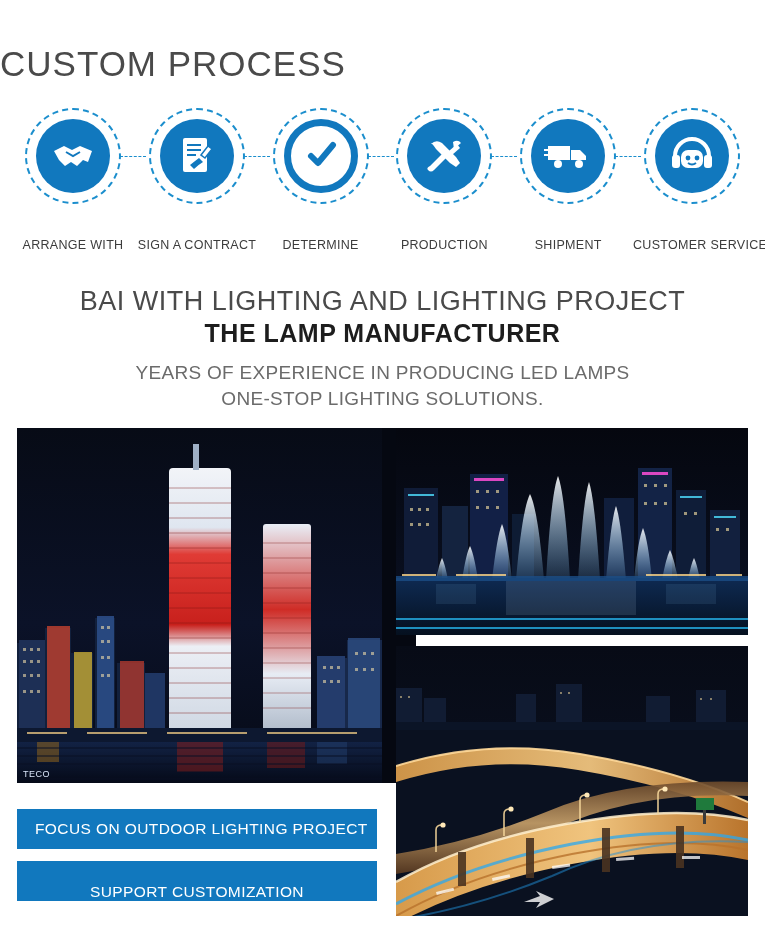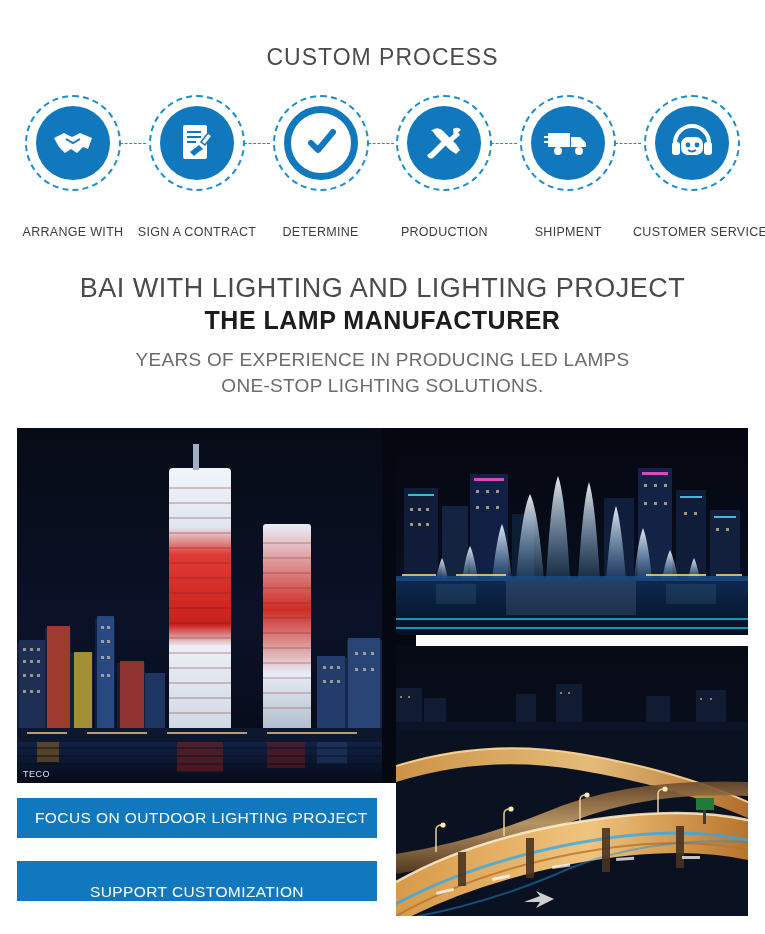--- a/index.html
+++ b/index.html
@@ -15,22 +15,21 @@
     overflow: hidden;
   }
   .page {
     position: relative;
     width: 765px;
     height: 934px;
   }
 
   
   .process-title {
-    text-align: center;
-    font-size: 23px;
+    font-size: 35px;
     letter-spacing: 1px;
     color: #4a4a4a;
     font-weight: 400;
     padding-top: 44px;
     margin: 0;
   }
   .process-row {
     display: flex;
     justify-content: space-between;
     align-items: flex-start;
@@ -148,21 +147,21 @@
     width: 360px;
     height: 40px;
     background: #1178be;
     color: #ffffff;
     display: flex;
     align-items: center;
     font-size: 15.5px;
     letter-spacing: .4px;
     box-sizing: border-box;
   }
-  #banner-focus { top: 370px; padding-left: 18px; }
+  #banner-focus { top: 381px; padding-left: 18px; }
   #banner-support { top: 433px; justify-content: center; align-items: flex-end; }
 </style>
 </head>
 <body>
 
 <div class="page">
 
   <h1 class="process-title">CUSTOM PROCESS</h1>
 
   <div class="process-row">

